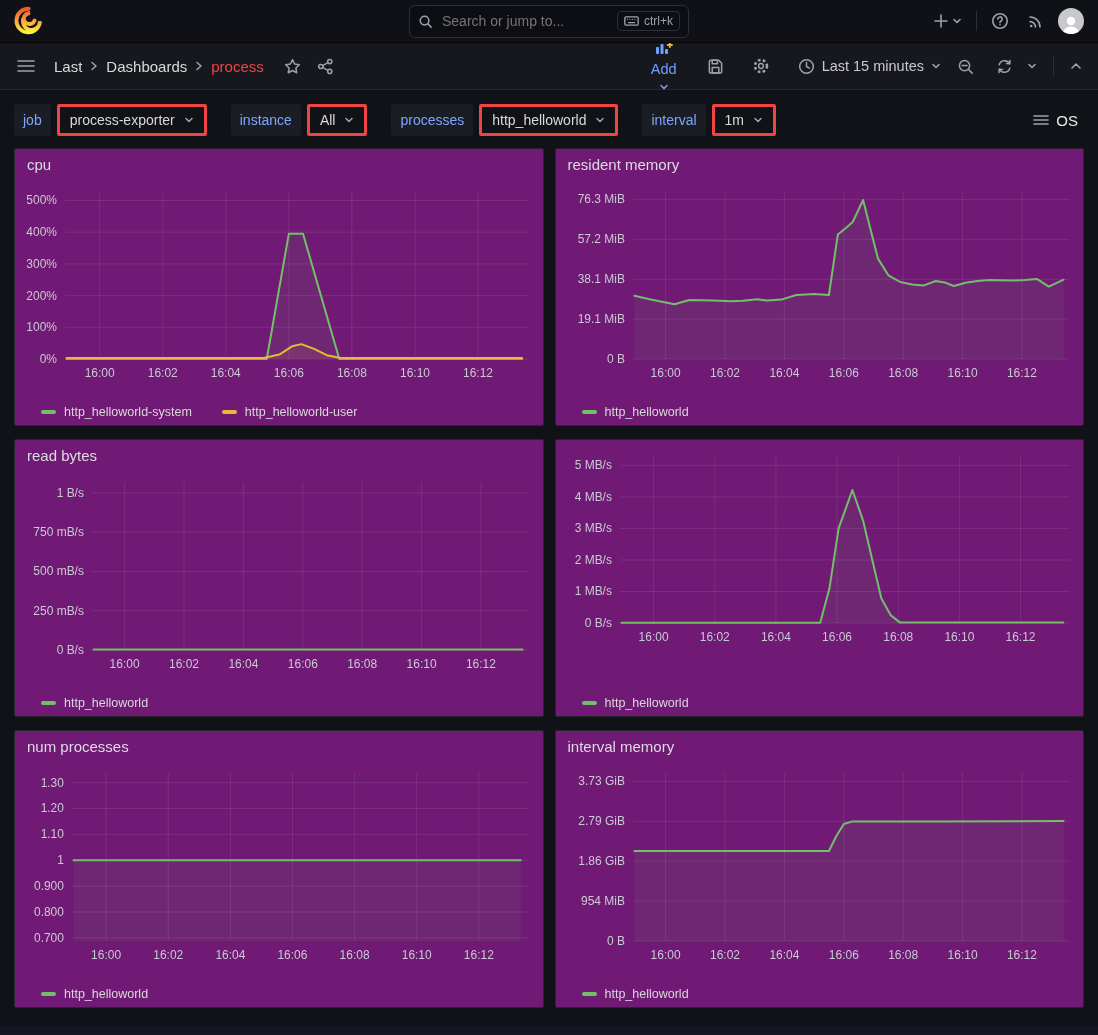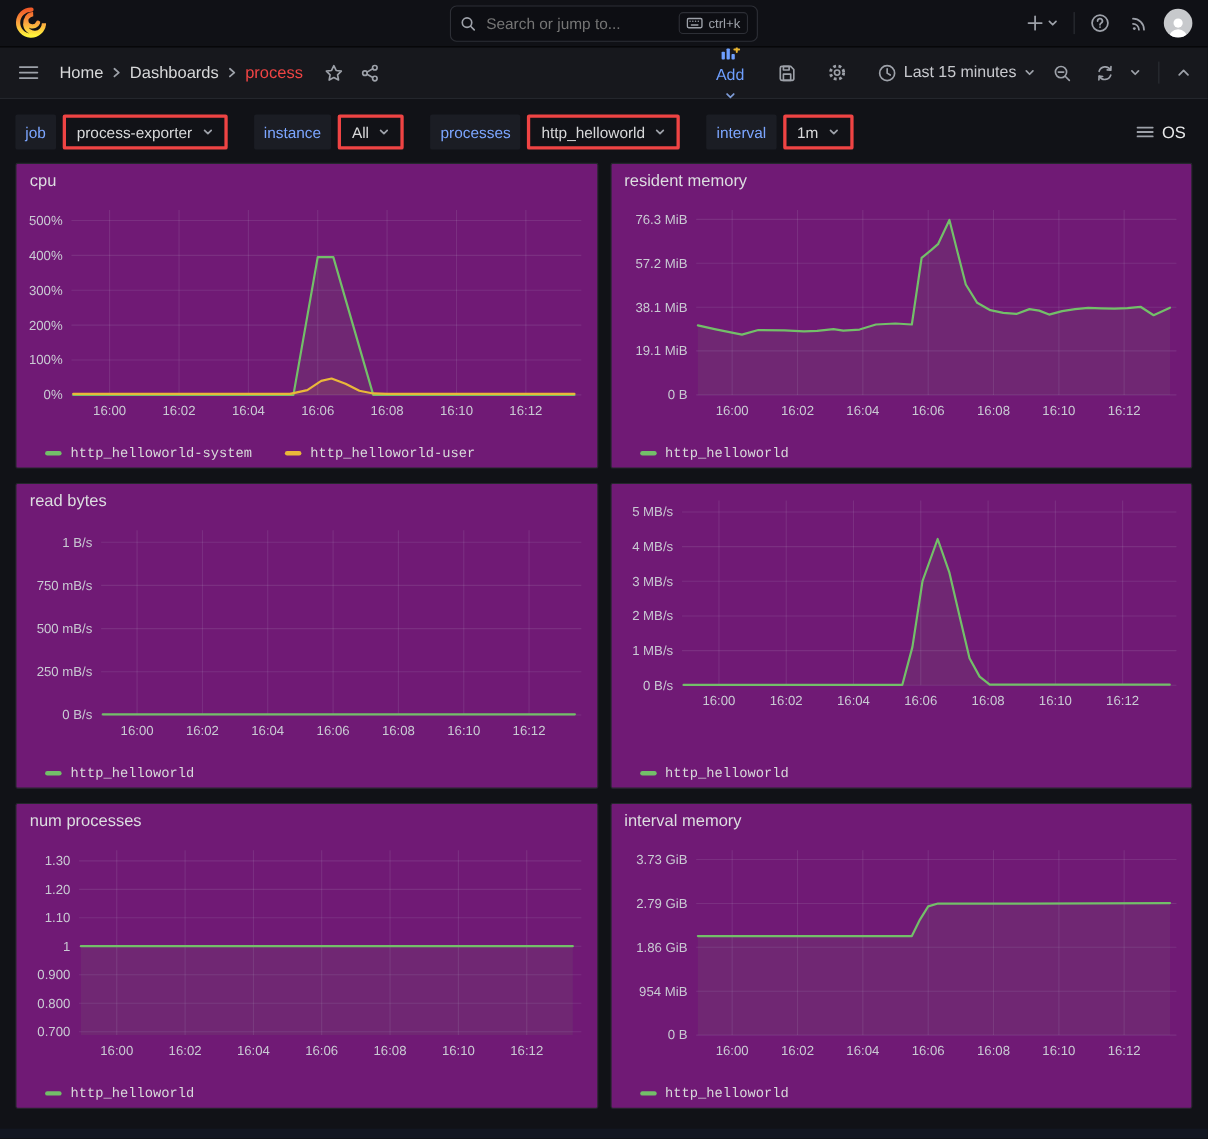--- a/index.html
+++ b/index.html
@@ -30,21 +30,21 @@
   .varlabel{background:#1b1d24;color:#7ca6ff;font-size:14px;padding:0 9px;height:32px;display:flex;align-items:center;border-radius:2px;}
   .varselect{background:#111217;border:3px solid #ef4444;border-radius:2px;height:32px;display:flex;align-items:center;gap:9px;padding:0 10px;color:#d8d9da;font-size:14px;cursor:pointer;font-family:"Liberation Sans",sans-serif;}
   .os-link{margin-left:auto;display:flex;align-items:center;gap:7px;color:#e8e9ea;font-size:15px;background:none;border:none;cursor:pointer;}
   
   .grid2{display:grid;grid-template-columns:1fr 1fr;gap:13px 11px;padding:0 14px;}
   .panel{background:#701a75;border:1px solid #25272d;border-radius:2px;height:278px;display:flex;flex-direction:column;padding:7px 8px 6px 8px;box-sizing:border-box;}
   .panel-title{font-size:15px;font-weight:500;color:#dcdde0;margin:0 0 10px 4px;cursor:pointer;}
   .chart{flex:0 0 auto;}
   .grid{stroke:rgba(204,204,220,0.12);stroke-width:1;}
   .tick{fill:#c9cad3;font-size:12px;font-family:"Liberation Sans",sans-serif;}
-  .legend{margin-top:auto;display:flex;align-items:center;gap:30px;padding-left:18px;font-size:12.5px;color:#d8d9da;font-family:Liberation Mono, monospace;}
+  .legend{margin-top:auto;display:flex;align-items:center;gap:30px;padding-left:18px;font-size:12.5px;color:#d8d9da;}
   .legend-item{display:flex;align-items:center;gap:8px;cursor:pointer;}
   .legend-item i{display:inline-block;width:15px;height:4px;border-radius:2px;}
   .bottomstrip{position:absolute;left:0;bottom:0;width:100%;height:9px;background:#131722;}
 </style>
 </head>
 <body>
 
 <header class="topbar">
   <span style="cursor:pointer;display:flex;">
     <svg width="28" height="30" viewBox="0 0 26 28">
@@ -116,21 +116,21 @@
 
 <div class="toolbar">
   <button class="icon-btn">
     <svg class="icon" width="20" height="16" viewBox="0 0 20 16" stroke-width="1.8">
         <line x1="2" y1="3" x2="18" y2="3"></line>
         <line x1="2" y1="8" x2="18" y2="8"></line>
         <line x1="2" y1="13" x2="18" y2="13"></line>
       </svg>
   </button>
   <nav class="crumbs">
-    <span class="crumb">Home</span>
+    <span class="crumb">Last</span>
     <svg class="icon crumb-sep" width="8" height="10" viewBox="0 0 8 10">
         <polyline points="2,1.5 6,5 2,8.5"></polyline>
       </svg>
     <span class="crumb">Dashboards</span>
     <svg class="icon crumb-sep" width="8" height="10" viewBox="0 0 8 10">
         <polyline points="2,1.5 6,5 2,8.5"></polyline>
       </svg>
     <span class="crumb current">process</span>
   </nav>
   <button class="icon-btn" style="margin-left:8px;">

